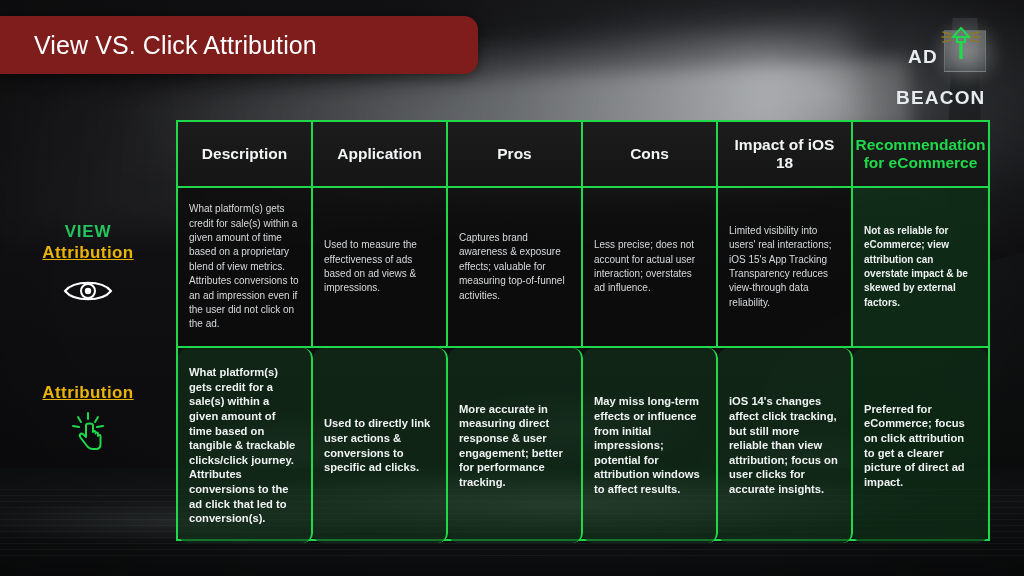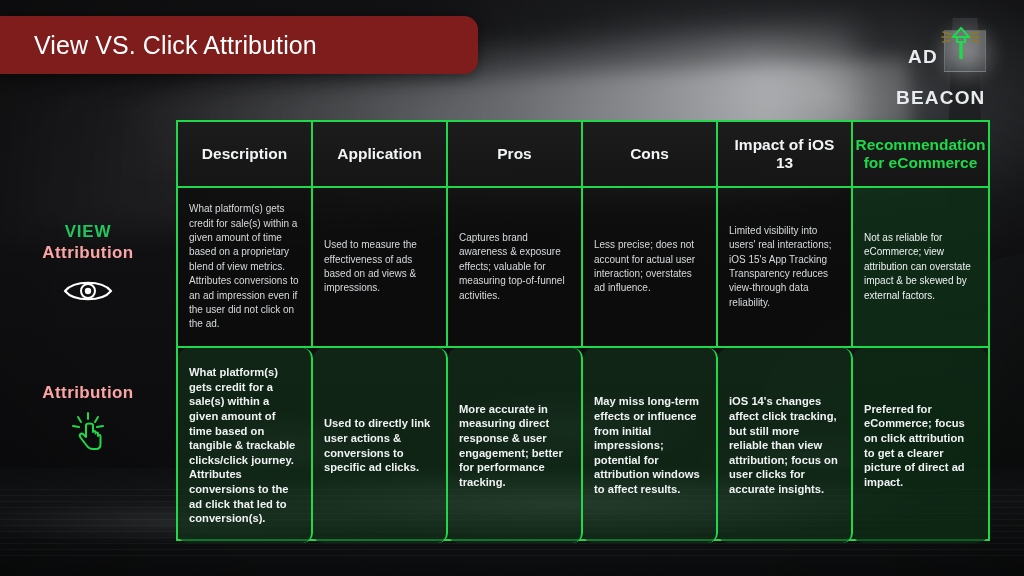--- a/index.html
+++ b/index.html
@@ -93,21 +93,21 @@
   
   #logo { position:absolute; right:18px; top:28px; width:110px; height:58px; }
   #logo .word { position:absolute; color:#e9ecee; font-weight:700; letter-spacing:1.2px; }
   #logo .ad { left:12px; top:18px; font-size:19px;text-align:center; }
   #logo .beacon { left:0px; top:35px; font-size:19px;margin-top:24px; }
   #logo svg { position:absolute; right:23px; top:-2px; }
 
   
   .rowlabel { position:absolute; width:176px; text-align:center; }
   .rowlabel .l1 { color:#22c55e; font-size:17px; font-weight:700; letter-spacing:.8px; line-height:20px; }
-  .rowlabel .l2 { color:#fca5a5; font-size:17px; font-weight:700; letter-spacing:.4px; line-height:21px; }
+  .rowlabel .l2 { color:#eab308; font-size:17px; font-weight:700; letter-spacing:.4px; line-height:21px;text-decoration:underline; }
   .rowlabel .ic { margin-top:9px; height:38px; display:flex; align-items:center; justify-content:center; }
   #label-view  { left:0; top:222px; }
   #label-click { left:0; top:382px; }
 
   
   #table {
     position:absolute; left:176px; top:120px; width:814px; height:421px;
     display:grid;
     grid-template-columns:repeat(6, 1fr);
     grid-template-rows:66px 160px 195px;
@@ -125,21 +125,21 @@
   #table > .cell:nth-last-child(-n+6) { border-bottom:none;border-radius:10px; }
 
   .hdr { align-items:center; justify-content:center; text-align:center;
          background:linear-gradient(180deg,#1c1c1c 0%, #151515 100%); }
   .hdr span { color:#f2f4f5; font-size:15.5px; font-weight:700; line-height:18px; }
   .hdr.rec span { color:#1ed94a; }
 
   .rowview { align-items:center; background:rgba(12,12,12,.82); }
   .rowview span { color:#d7dadc; font-size:10px; line-height:14.4px; font-weight:400; }
   .rowview.rec { background:rgba(14,48,23,.80); }
-  .rowview.rec span { color:#eef1f2; font-weight:400; }
+  .rowview.rec span { color:#eef1f2; font-weight:700; }
 
   .rowclick { align-items:center; background:rgba(17,52,26,.62); }
   .rowclick span { color:#f0f3f4; font-size:11.2px; line-height:14.6px; font-weight:700; }
   .rowclick.rec { background:rgba(14,46,22,.74); }
 </style>
 </head>
 <body>
 
 <div id="bg">
   <div class="sky"></div>
@@ -213,21 +213,21 @@
   <div class="cell hdr">
       <span>Application</span>
     </div>
   <div class="cell hdr">
       <span>Pros</span>
     </div>
   <div class="cell hdr">
       <span>Cons</span>
     </div>
   <div class="cell hdr">
-      <span>Impact of iOS 13</span>
+      <span>Impact of iOS 18</span>
     </div>
   <div class="cell hdr rec">
       <span>Recommendation for eCommerce</span>
     </div>
 
   <div class="cell rowview">
       <span>What platform(s) gets credit for sale(s) within a given amount of time based on a proprietary blend of view metrics. Attributes conversions to an ad impression even if the user did not click on the ad.</span>
     </div>
   <div class="cell rowview">
       <span>Used to measure the effectiveness of ads based on ad views &amp; impressions.</span>

